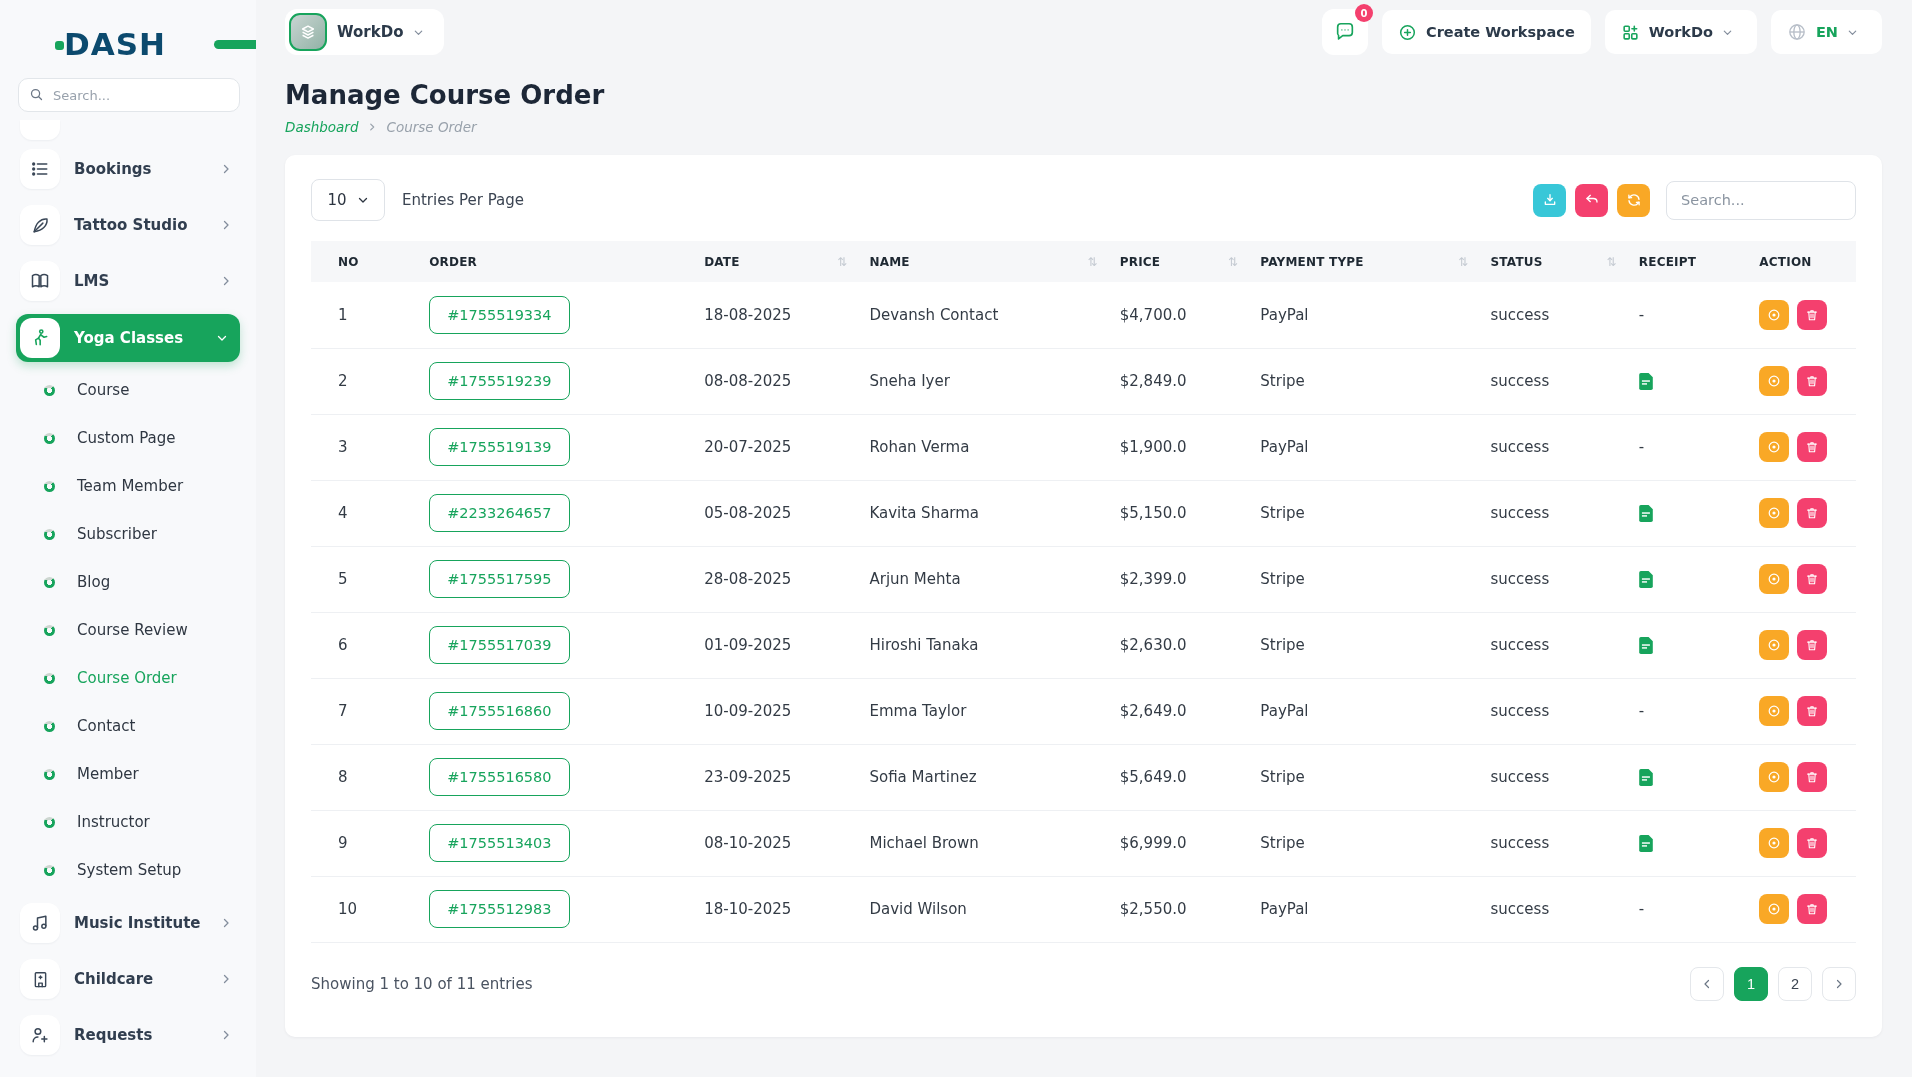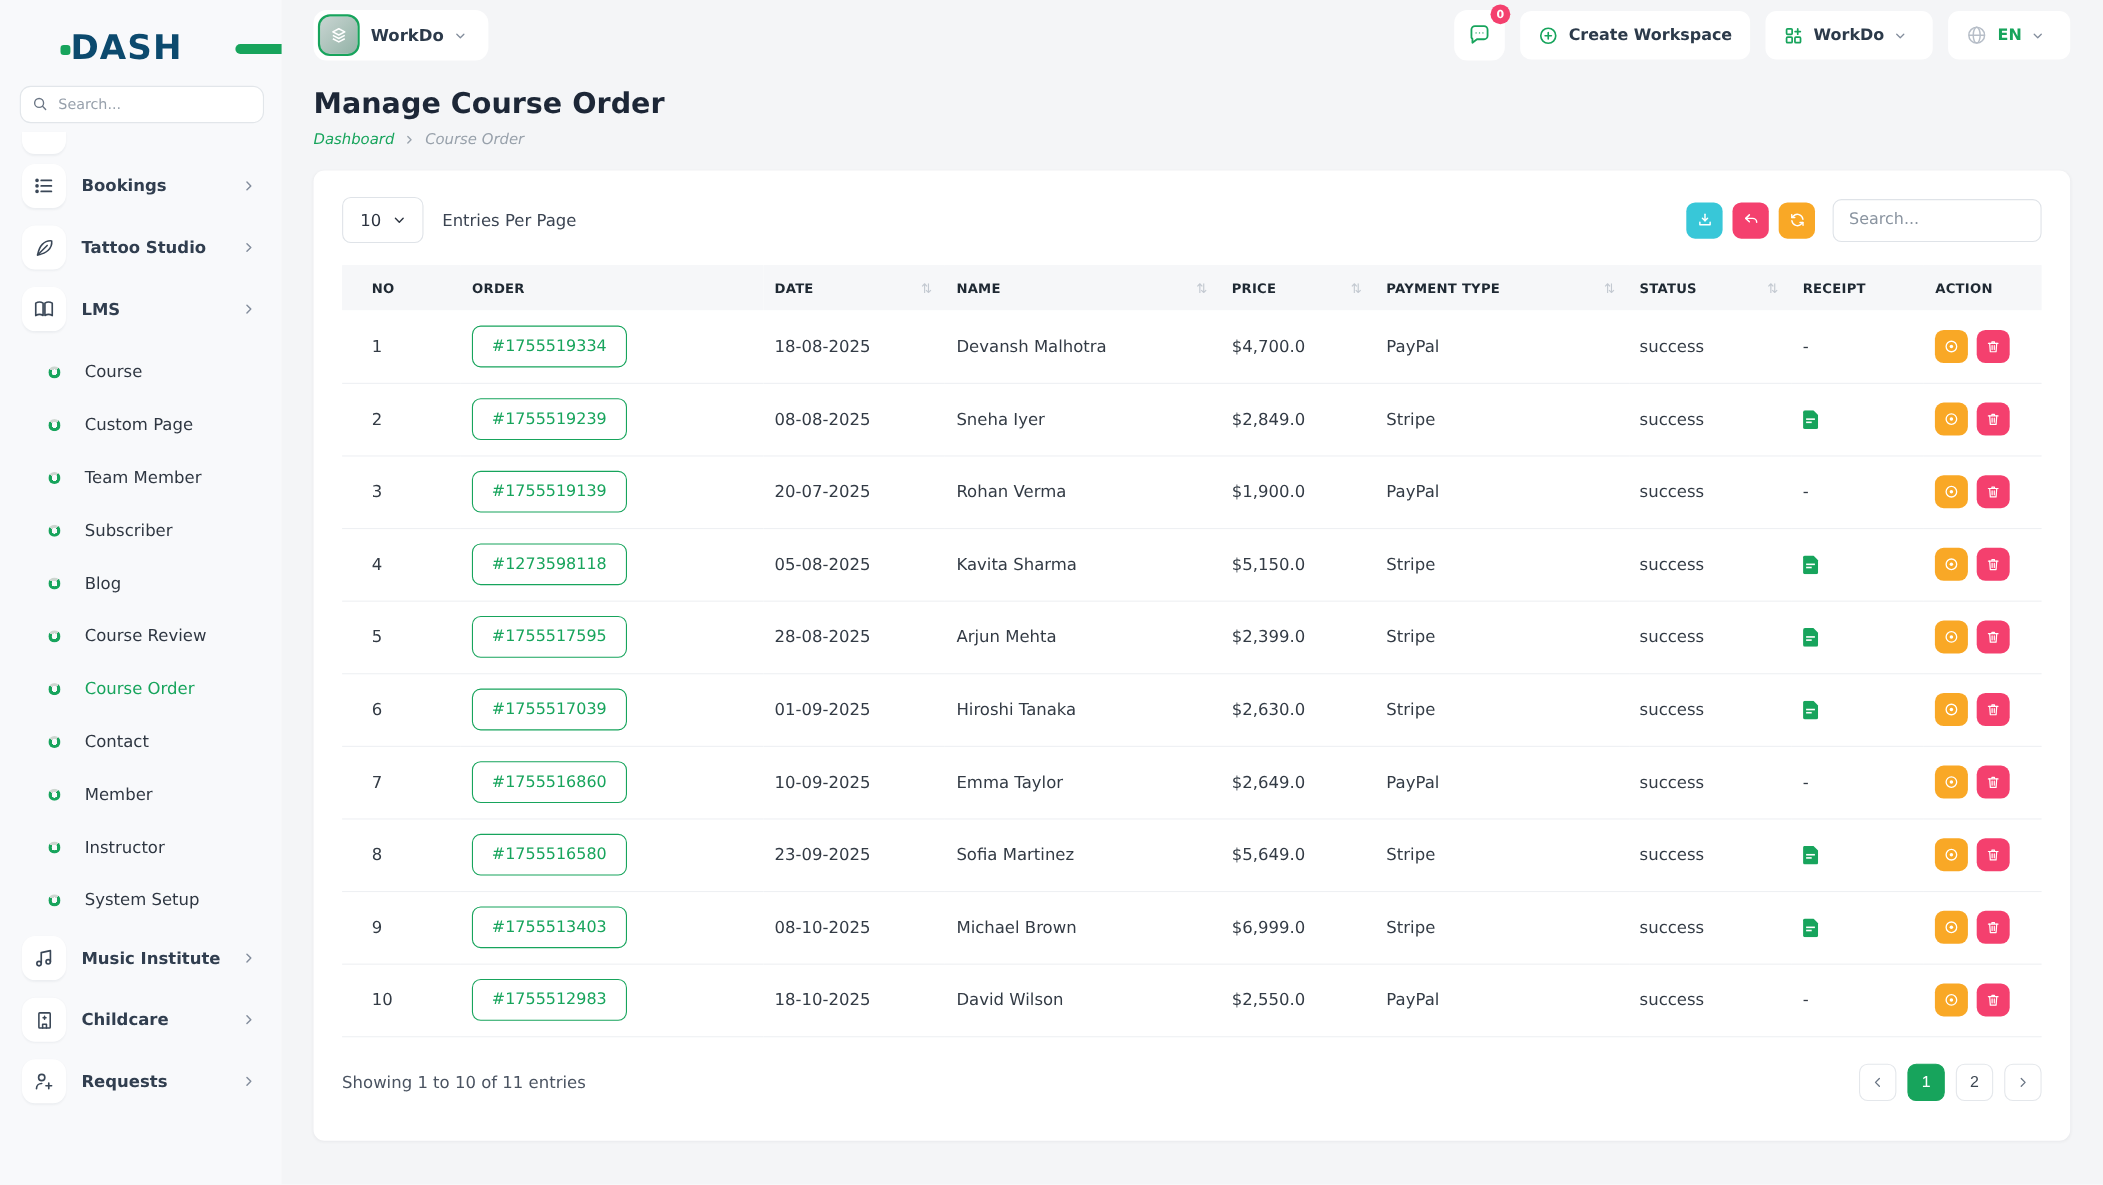--- a/index.html
+++ b/index.html
@@ -153,20 +153,36 @@
           </svg>
       </span>
       <span class="menu-label">LMS</span>
       <span class="chev-r">
           <svg width="12" height="12" viewBox="0 0 24 24" fill="none" stroke="currentColor" stroke-width="2.6" stroke-linecap="round" stroke-linejoin="round">
             <polyline points="9 5 16 12 9 19"></polyline>
           </svg>
         </span>
     </div>
 
+    <div class="menu-item group-active">
+      <span class="icon-box">
+        <svg width="20" height="20" viewBox="0 0 24 24" fill="none" stroke="#17A45C" stroke-width="1.9" stroke-linecap="round" stroke-linejoin="round">
+            <circle cx="13.5" cy="4.3" r="1.9"></circle>
+            <path d="M13 7.5l-2.8 4.7 2 2.6v5.2"></path>
+            <path d="M10.2 12.2l-3.4 2 .8 5.6"></path>
+            <path d="M13.3 8.5l3.6 2.6 3.1-.8"></path>
+          </svg>
+      </span>
+      <span class="menu-label">Yoga Classes</span>
+      <span class="chev-r">
+          <svg width="12" height="12" viewBox="0 0 24 24" fill="none" stroke="currentColor" stroke-width="2.6" stroke-linecap="round" stroke-linejoin="round">
+            <polyline points="5 9 12 16 19 9"></polyline>
+          </svg>
+        </span>
+    </div>
 
     <div id="subitems">
   <div class="subitem">
     <span class="bullet"></span>
     <span>Course</span>
   </div>
 
   <div class="subitem">
     <span class="bullet"></span>
     <span>Custom Page</span>
@@ -453,21 +469,21 @@
                 <span>ACTION</span>
               </span>
             </th>
           </tr>
       </thead>
       <tbody id="table-body">
   <tr>
     <td>1</td>
     <td><span class="order-badge">#1755519334</span></td>
     <td>18-08-2025</td>
-    <td>Devansh Malhotra</td>
+    <td>Devansh Contact</td>
     <td>$4,700.0</td>
     <td>PayPal</td>
     <td>success</td>
     <td>
       
       <span class="receipt-dash">-</span>
     </td>
     <td>
       <span class="actions">
         <button class="act-btn view">
@@ -550,21 +566,21 @@
                     <path d="M6.5 7l1 13.2h9L17.5 7"></path>
                     <path d="M10.3 10.5v6.3M13.7 10.5v6.3"></path>
                   </svg>
         </button>
       </span>
     </td>
   </tr>
 
   <tr>
     <td>4</td>
-    <td><span class="order-badge">#1273598118</span></td>
+    <td><span class="order-badge">#2233264657</span></td>
     <td>05-08-2025</td>
     <td>Kavita Sharma</td>
     <td>$5,150.0</td>
     <td>Stripe</td>
     <td>success</td>
     <td>
       <span>
         <svg width="14" height="17" viewBox="0 0 16 20">
                   <path fill="#17A45C" d="M2 0h9l5 5v13a2 2 0 01-2 2H2a2 2 0 01-2-2V2a2 2 0 012-2z"></path>
                   <rect x="3.2" y="8.6" width="9.4" height="1.7" fill="#fff"></rect>

